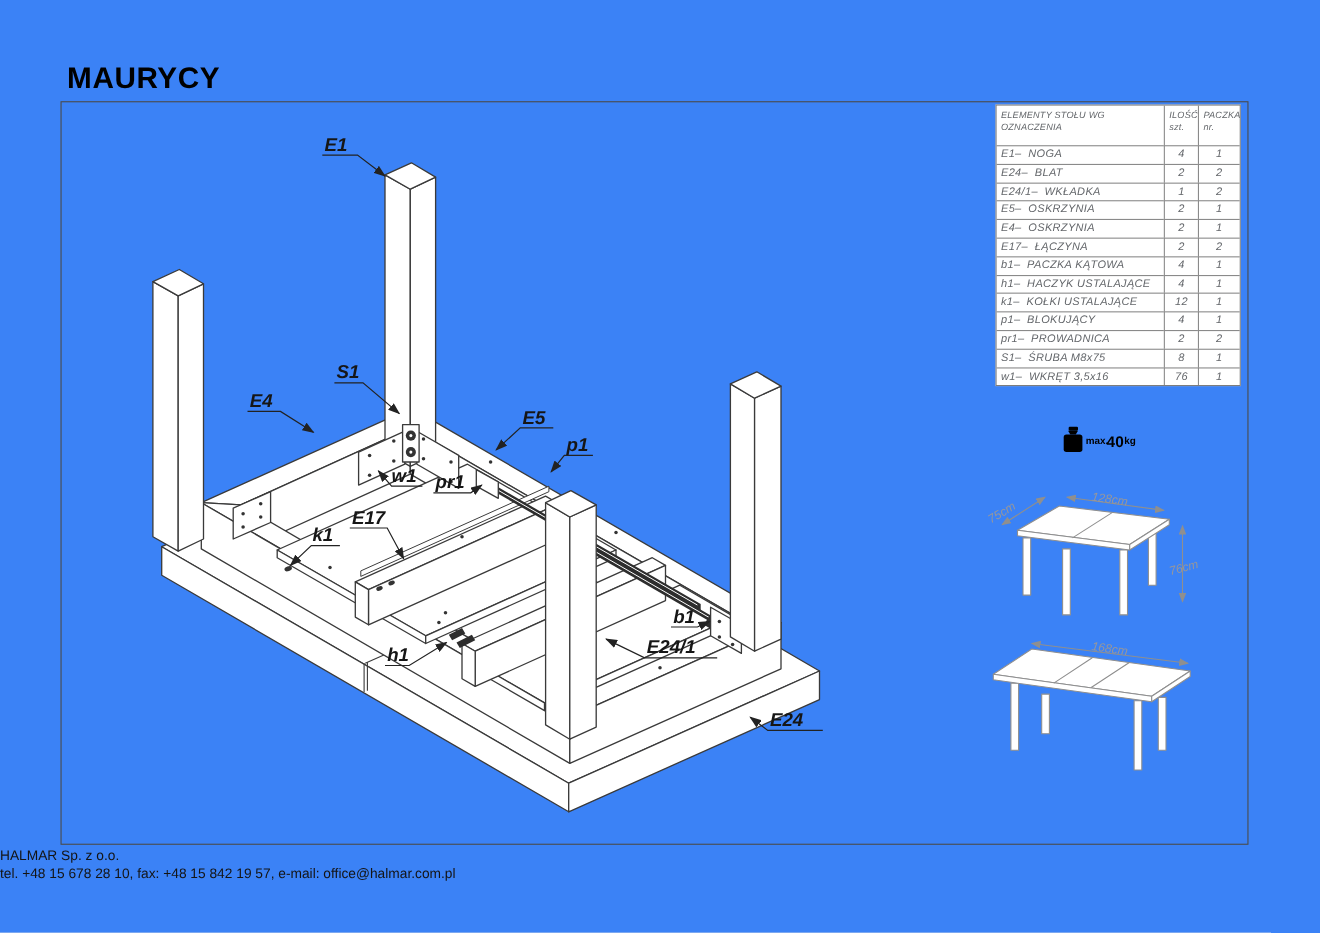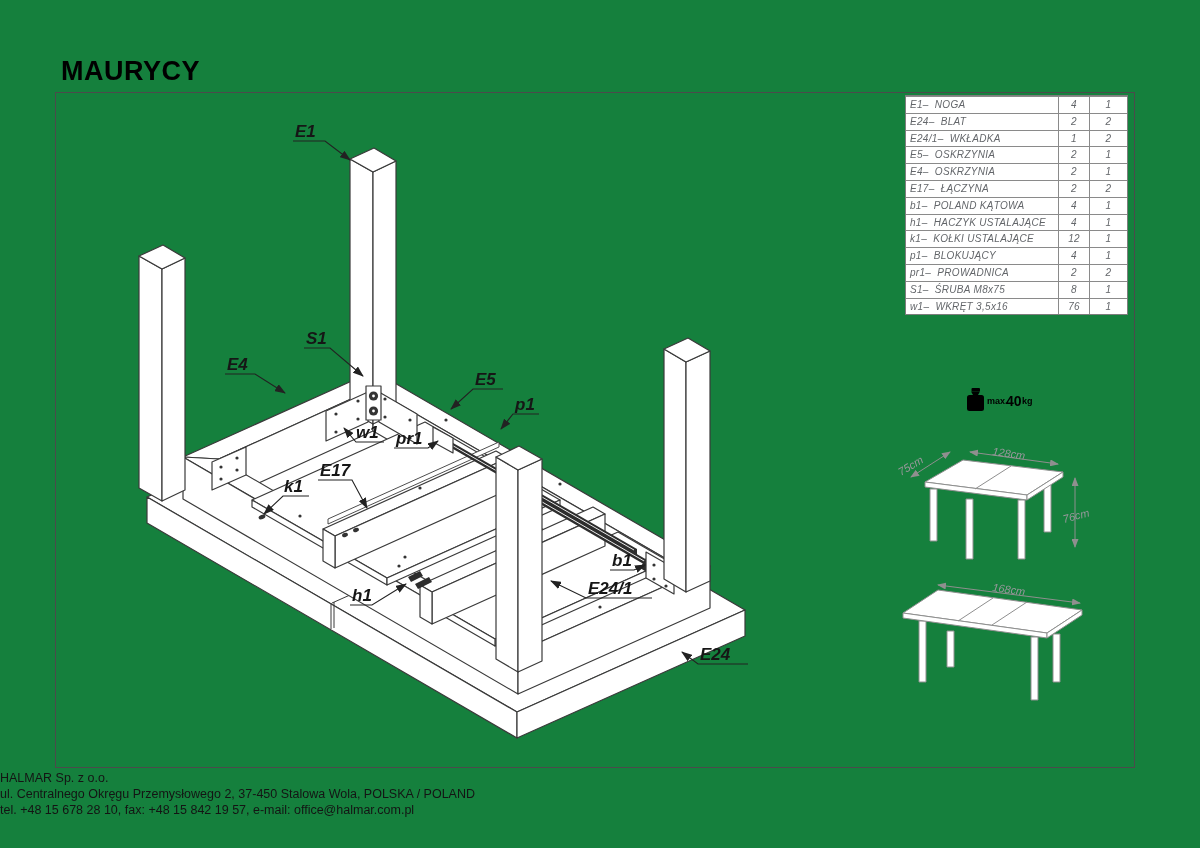--- a/index.html
+++ b/index.html
@@ -1,16 +1,16 @@
 <!DOCTYPE html>
 <html><head>
 <meta charset="utf-8">
 <style>
   html,body{margin:0;padding:0;background:#e8e8e8;}
-  .page{position:relative;width:1200px;height:848px;background:#15803d;overflow:hidden;
+  .page{position:relative;width:1200px;height:848px;background:#3b82f6;overflow:hidden;
         font-family:"Liberation Sans",sans-serif;margin:0 auto;}
   .title{position:absolute;left:61px;top:56px;font-size:27px;font-weight:700;
          letter-spacing:.5px;color:#000;margin:0;}
   .frame{position:absolute;left:55px;top:92px;width:1080px;height:676px;
          border:1.5px solid #4b4b4b;box-sizing:border-box;}
   .main-svg{position:absolute;left:55px;top:92px;width:1080px;height:676px;}
 
   
   .w{fill:#fff;stroke:#3a3a3a;stroke-width:1.2;stroke-linejoin:round;}
   .s{stroke:#3a3a3a;stroke-width:1;fill:none;stroke-linejoin:round;}
@@ -248,20 +248,31 @@
       <path class="g" d="M1047,633 L1082,610 L1082,615 L1047,638 Z"></path>
       <path class="gl" d="M993,598 L958,621 M1027,602 L992,625"></path>
       <line class="dl" x1="938" y1="585" x2="1080" y2="603"></line>
       <text class="dim" transform="translate(992,591) rotate(8)">168cm</text>
     </g>
   </svg>
 
   <div class="frame"></div>
 
   <div class="parts-table">
+    <div class="pt-grid pt-header">
+      <div class="pt-cell pt-c1">ELEMENTY STOŁU WG OZNACZENIA</div>
+      <div class="pt-cell pt-c2">
+        <span>ILOŚĆ</span><br>
+        <span>szt.</span>
+      </div>
+      <div class="pt-cell pt-c3">
+        <span>PACZKA</span><br>
+        <span>nr.</span>
+      </div>
+    </div>
     <div id="pt-rows">
         <div class="pt-grid pt-row">
           <div class="pt-cell pt-c1 pt-label">E1–  NOGA</div>
           <div class="pt-cell pt-c2 pt-qty">4</div>
           <div class="pt-cell pt-c3 pt-pack">1</div>
         </div>
         <div class="pt-grid pt-row">
           <div class="pt-cell pt-c1 pt-label">E24–  BLAT</div>
           <div class="pt-cell pt-c2 pt-qty">2</div>
           <div class="pt-cell pt-c3 pt-pack">2</div>
@@ -280,21 +291,21 @@
           <div class="pt-cell pt-c1 pt-label">E4–  OSKRZYNIA</div>
           <div class="pt-cell pt-c2 pt-qty">2</div>
           <div class="pt-cell pt-c3 pt-pack">1</div>
         </div>
         <div class="pt-grid pt-row">
           <div class="pt-cell pt-c1 pt-label">E17–  ŁĄCZYNA</div>
           <div class="pt-cell pt-c2 pt-qty">2</div>
           <div class="pt-cell pt-c3 pt-pack">2</div>
         </div>
         <div class="pt-grid pt-row">
-          <div class="pt-cell pt-c1 pt-label">b1–  POLAND KĄTOWA</div>
+          <div class="pt-cell pt-c1 pt-label">b1–  PACZKA KĄTOWA</div>
           <div class="pt-cell pt-c2 pt-qty">4</div>
           <div class="pt-cell pt-c3 pt-pack">1</div>
         </div>
         <div class="pt-grid pt-row">
           <div class="pt-cell pt-c1 pt-label">h1–  HACZYK USTALAJĄCE</div>
           <div class="pt-cell pt-c2 pt-qty">4</div>
           <div class="pt-cell pt-c3 pt-pack">1</div>
         </div>
         <div class="pt-grid pt-row">
           <div class="pt-cell pt-c1 pt-label">k1–  KOŁKI USTALAJĄCE</div>
@@ -319,17 +330,16 @@
         <div class="pt-grid pt-row">
           <div class="pt-cell pt-c1 pt-label">w1–  WKRĘT 3,5x16</div>
           <div class="pt-cell pt-c2 pt-qty">76</div>
           <div class="pt-cell pt-c3 pt-pack">1</div>
         </div>
       </div>
   </div>
 
   <div class="footer">
     <div>HALMAR Sp. z o.o.</div>
-    <div>ul. Centralnego Okręgu Przemysłowego 2, 37-450 Stalowa Wola, POLSKA / POLAND</div>
     <div>tel. +48 15 678 28 10, fax: +48 15 842 19 57, e-mail: office@halmar.com.pl</div>
   </div>
 
 </div>
 
 </body></html>

